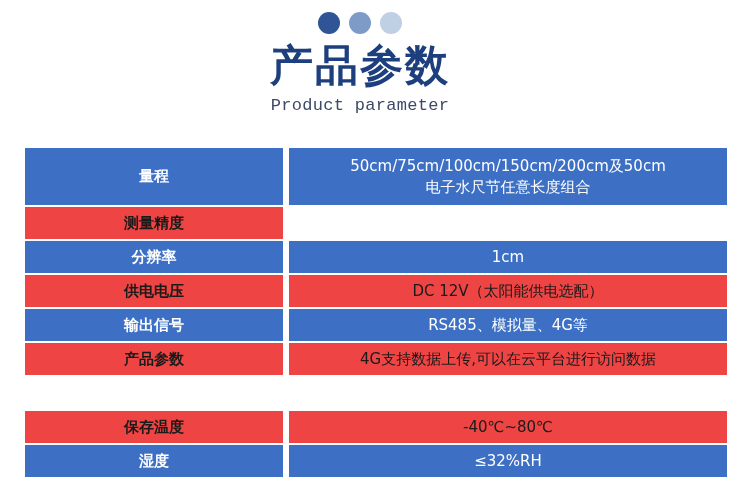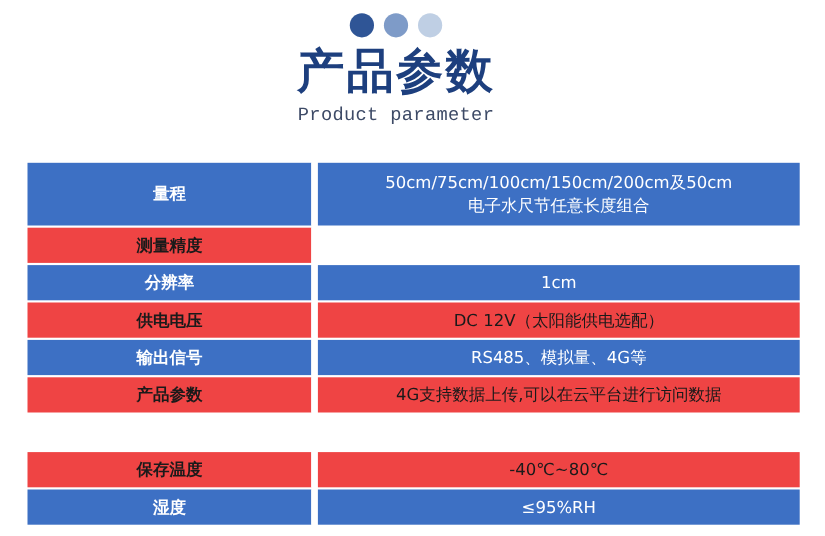--- a/index.html
+++ b/index.html
@@ -203,19 +203,19 @@
           <div class="value-lines">
             <span>-40℃~80℃</span>
           </div>
         </div>
       </div>
       <div class="spec-row row-blue">
         <div class="cell cell-label h-std">湿度</div>
         <div class="cell-gap h-std"></div>
         <div class="cell cell-value h-std">
           <div class="value-lines">
-            <span>≤95%RH</span>
+            <span>≤32%RH</span>
           </div>
         </div>
       </div>
     </div>
 
 </div>
 
 </body></html>

